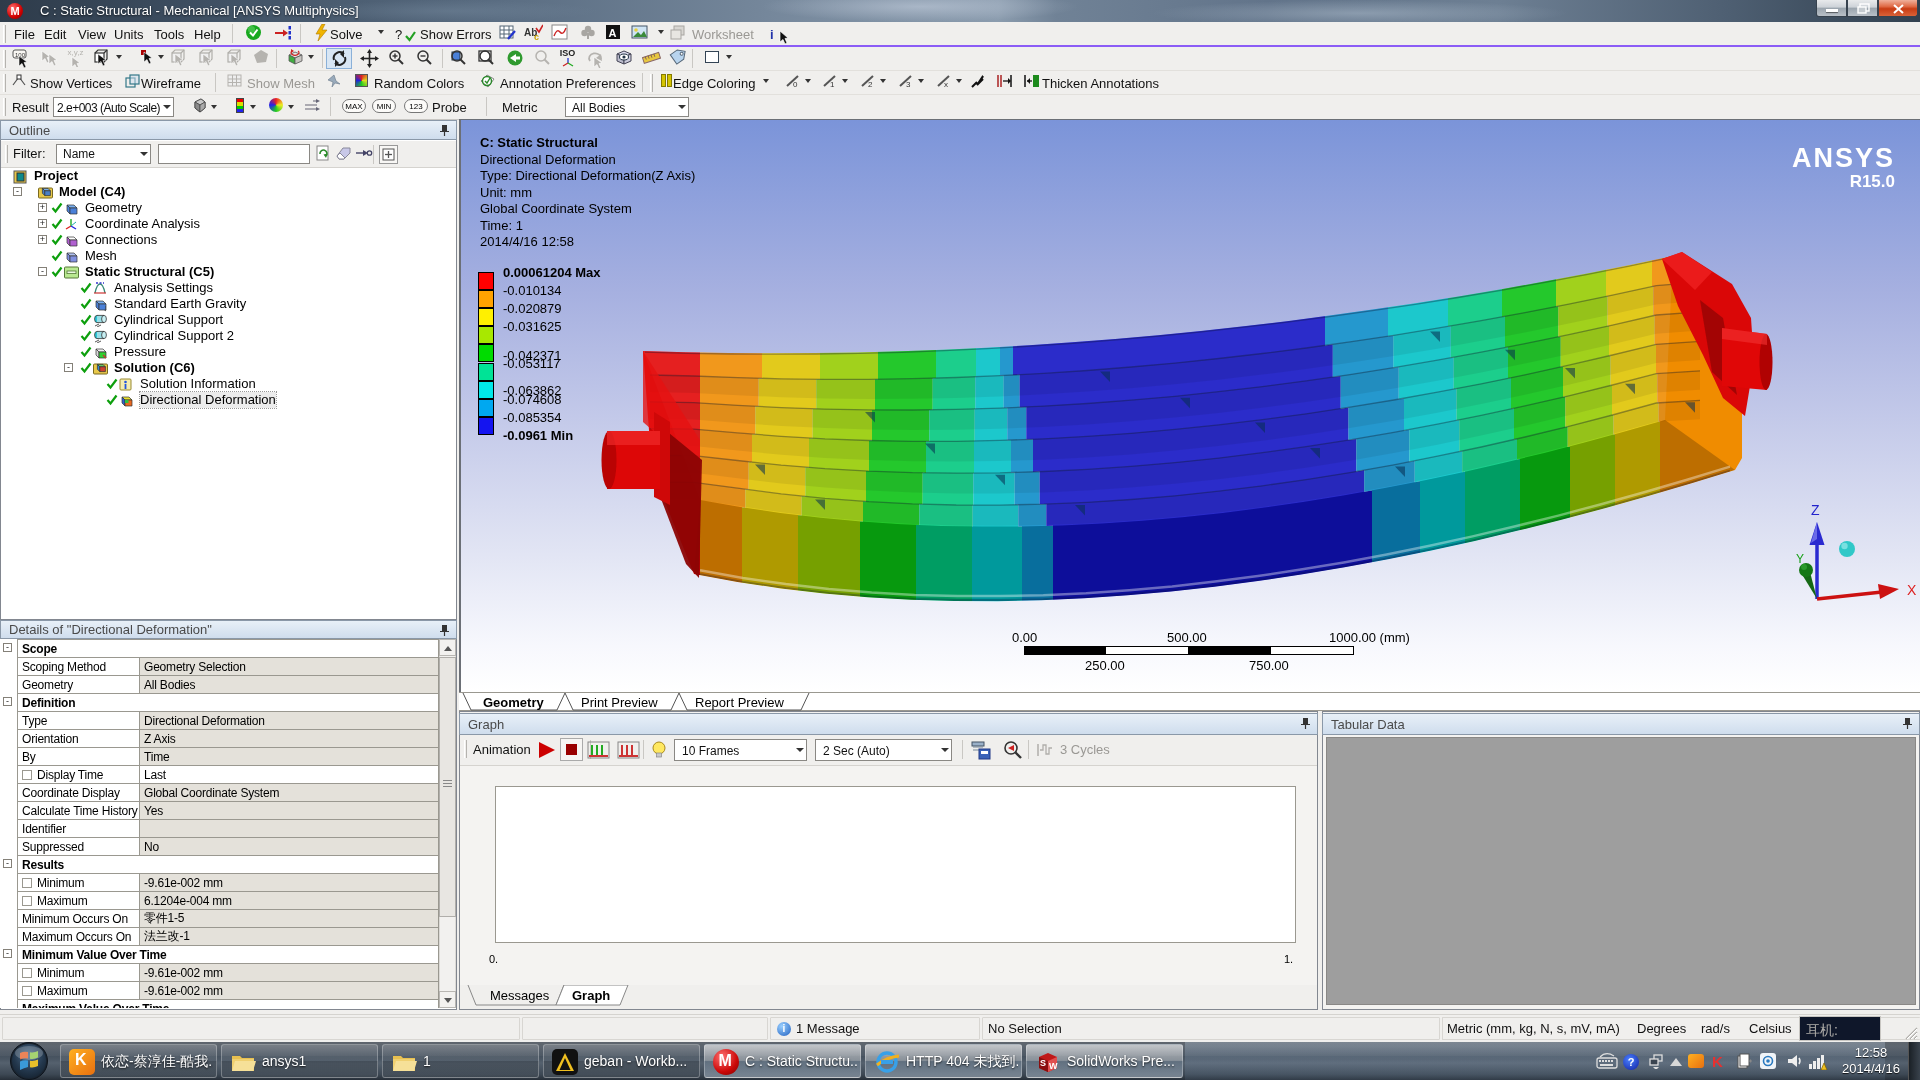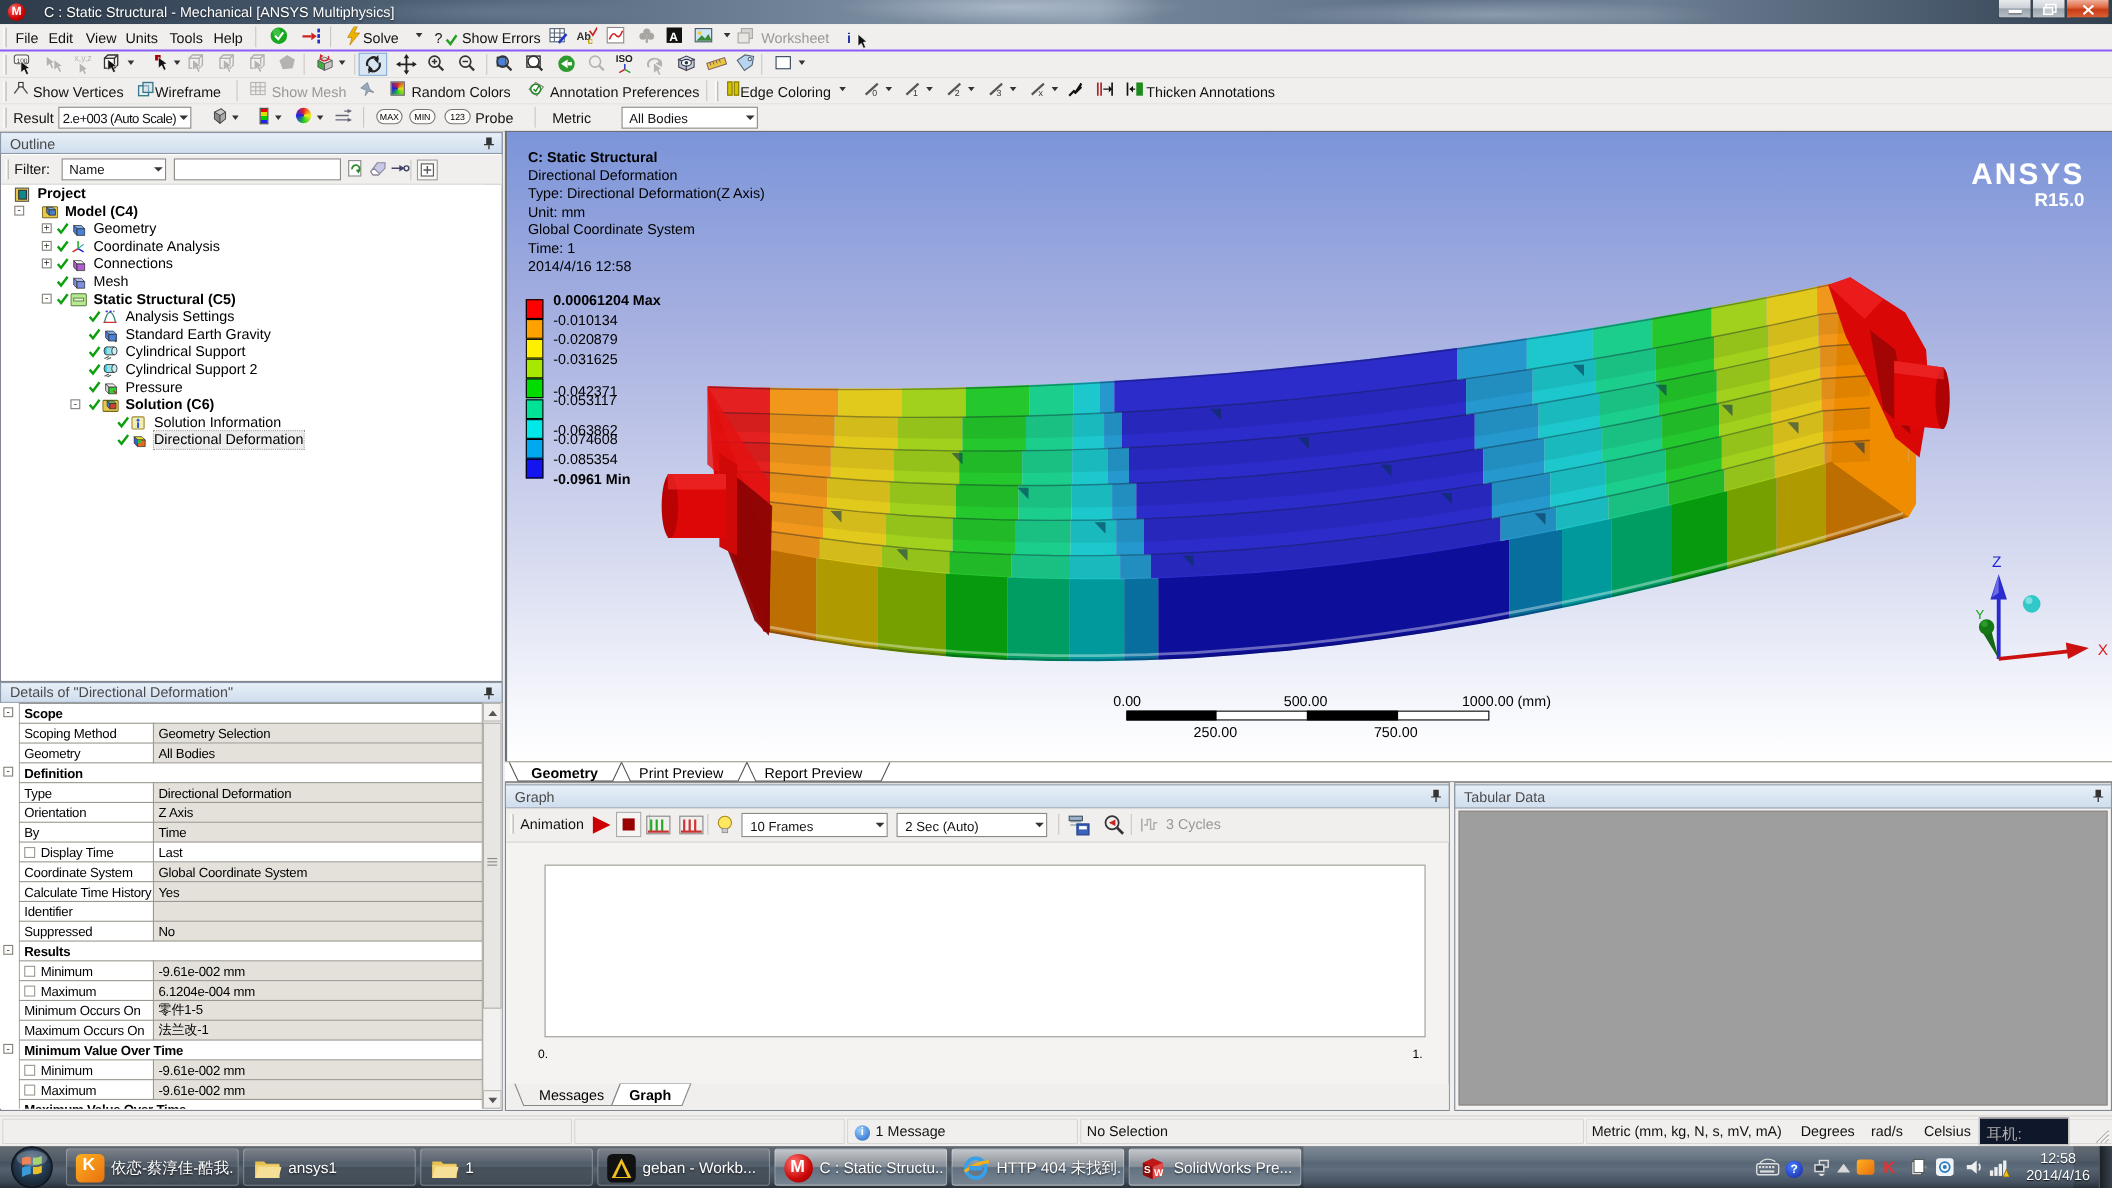--- a/index.html
+++ b/index.html
@@ -717,21 +717,21 @@
         </tr>
 <tr>
           <td class="lab">By</td>
           <td class="val">Time</td>
         </tr>
 <tr>
           <td class="lab"><span class="cbx"></span>Display Time</td>
           <td class="valw">Last</td>
         </tr>
 <tr>
-          <td class="lab">Coordinate System</td>
+          <td class="lab">Coordinate Display</td>
           <td class="val">Global Coordinate System</td>
         </tr>
 <tr>
           <td class="lab">Calculate Time History</td>
           <td class="val">Yes</td>
         </tr>
 <tr>
           <td class="lab">Identifier</td>
           <td class="val"></td>
         </tr>

